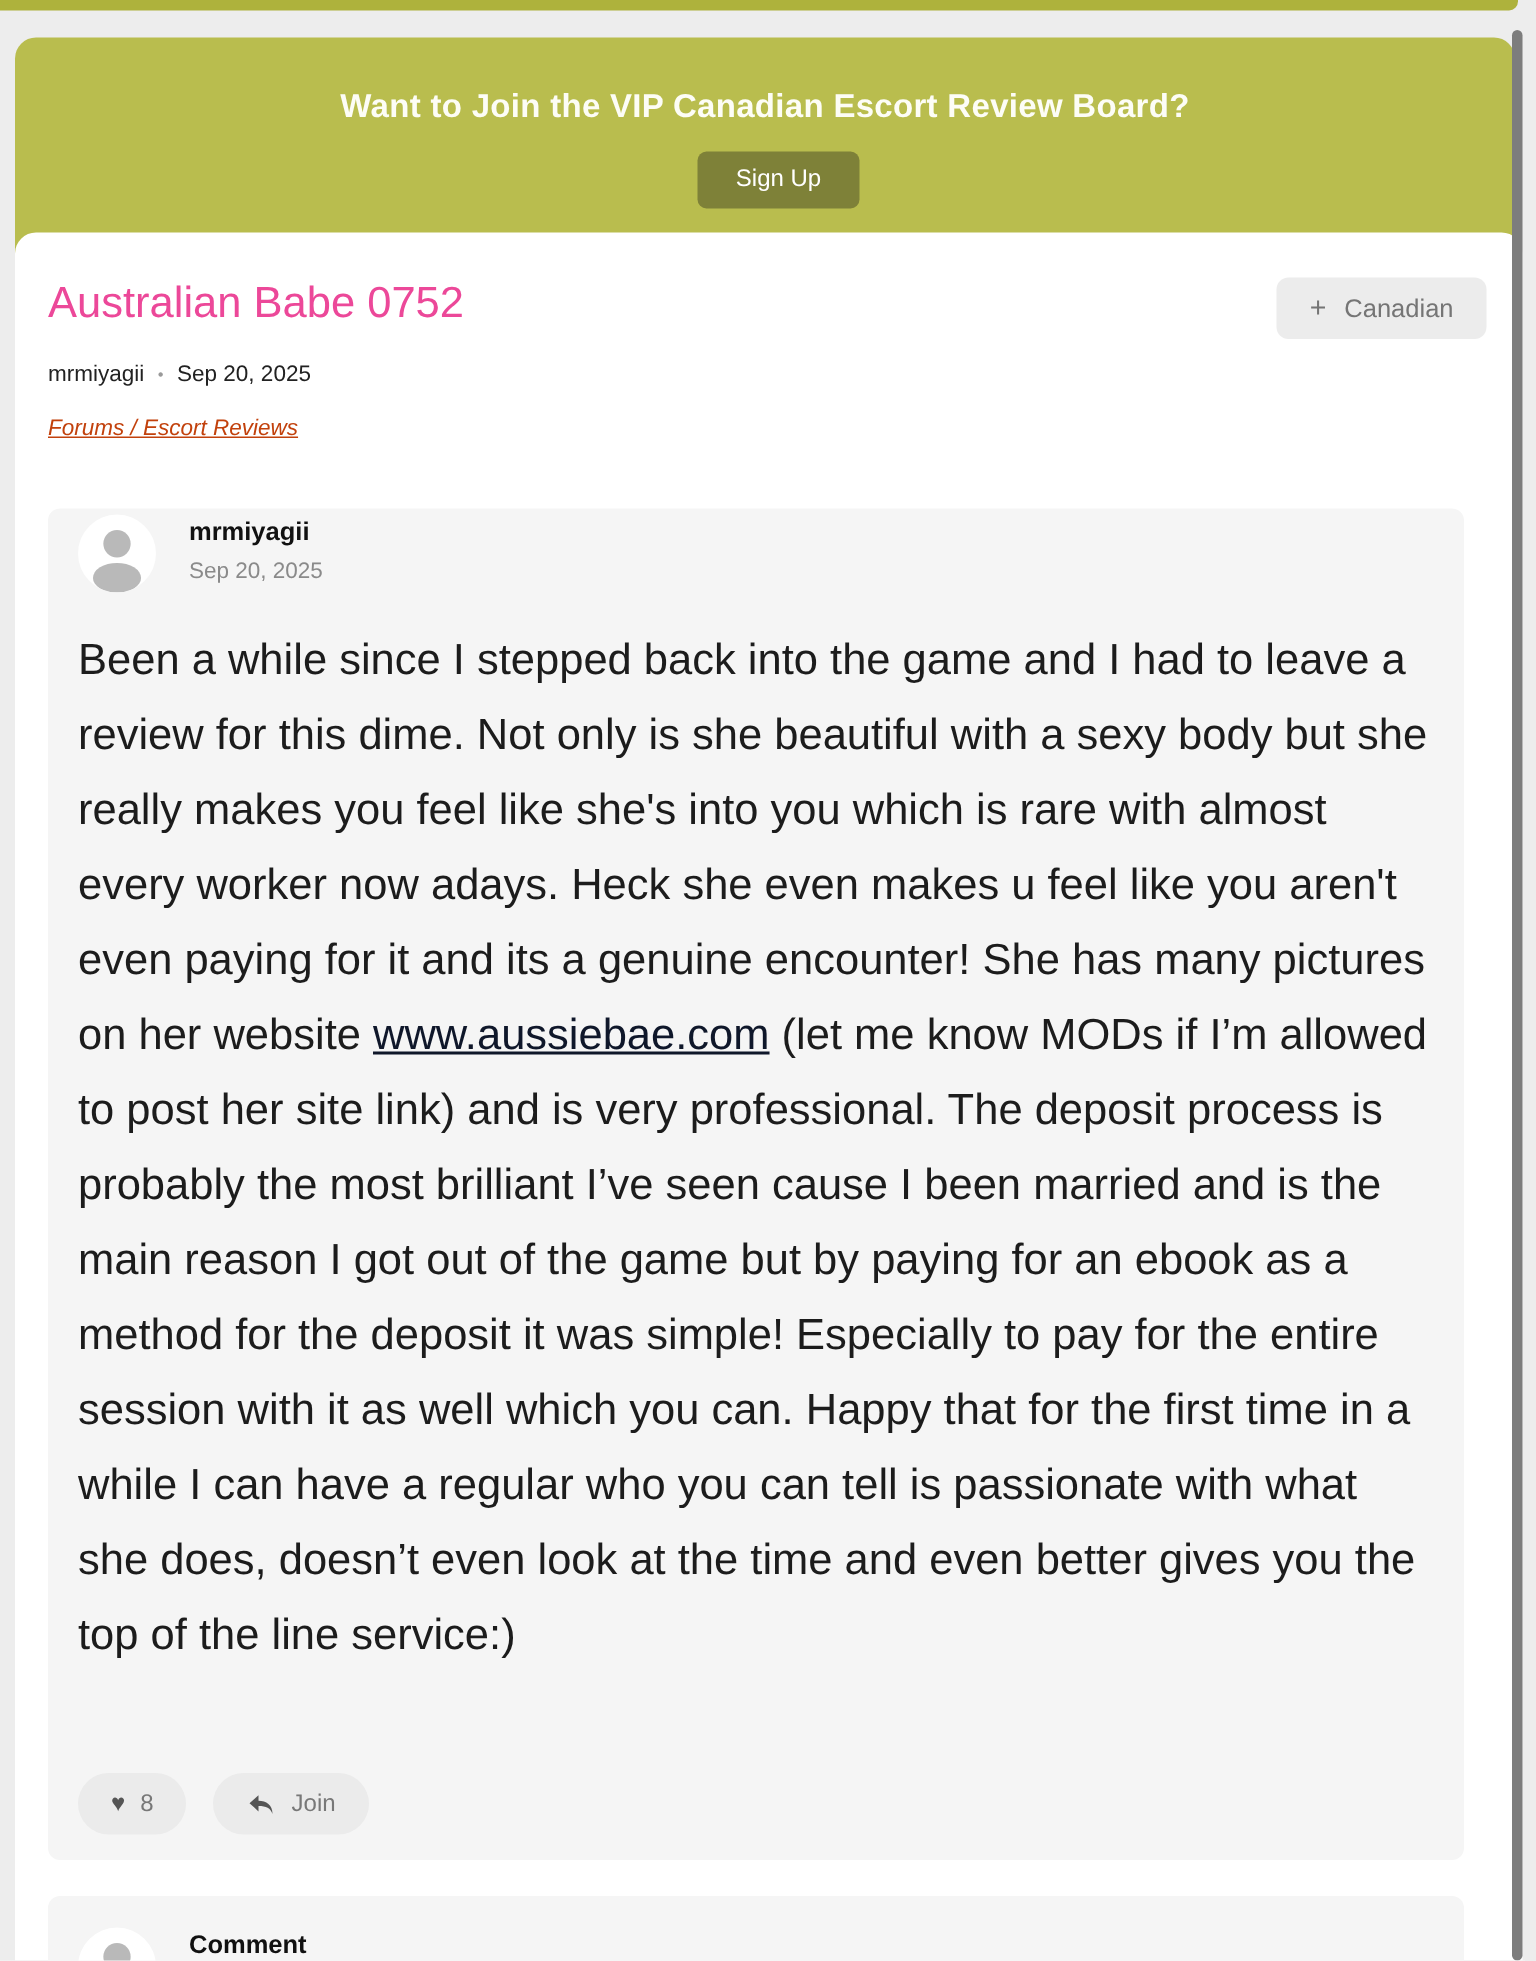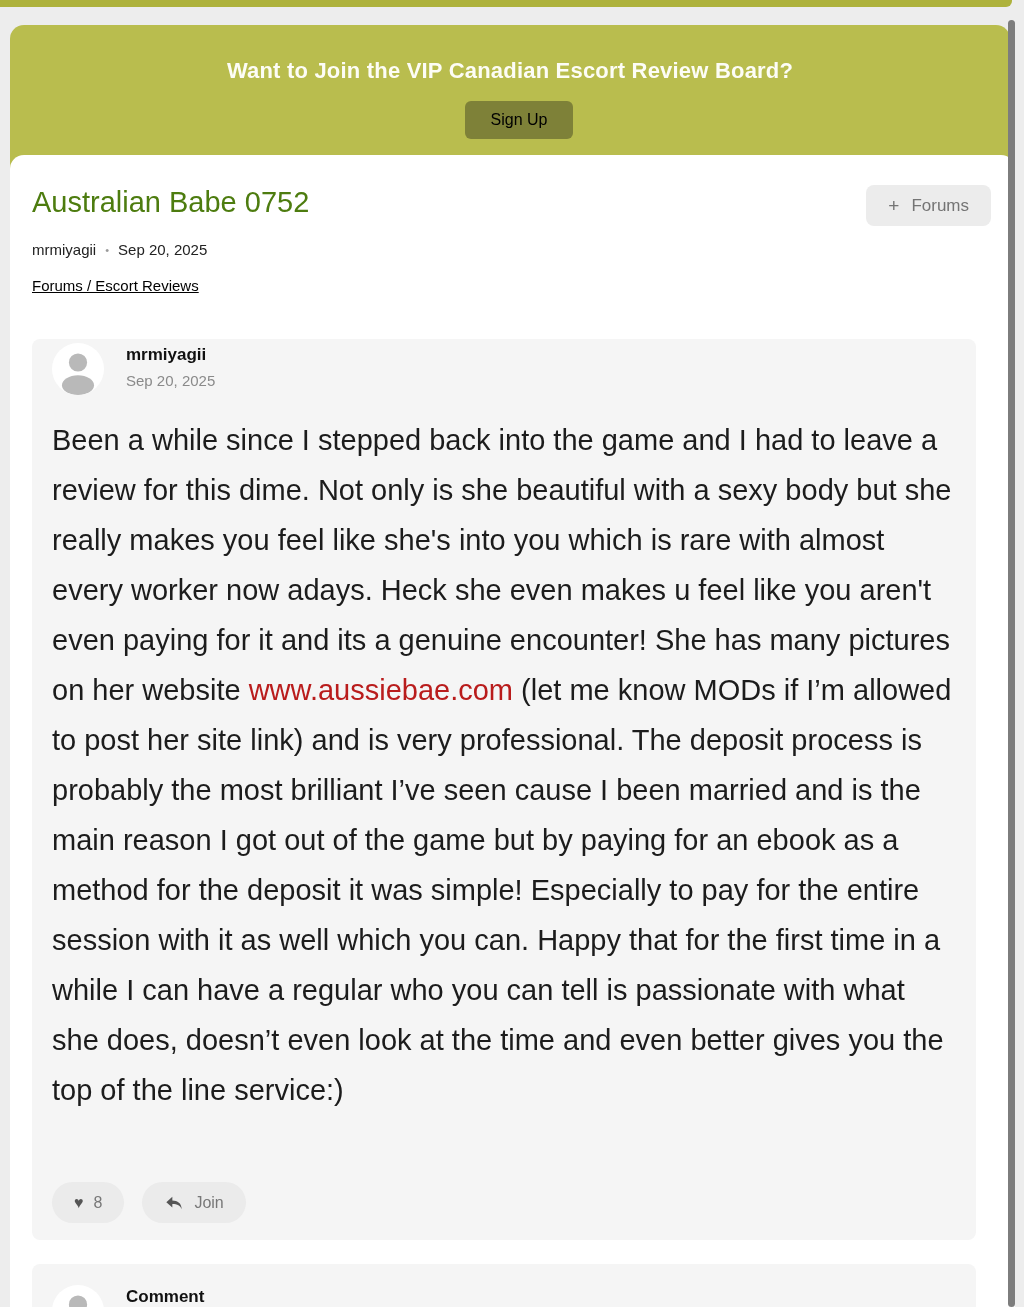--- a/index.html
+++ b/index.html
@@ -18,49 +18,49 @@
   .banner {
     position:absolute; left:10px; top:25px; width:1000px; height:157px;
     background:#b9bd4e; border-radius:14px; text-align:center;
   }
   .banner-heading {
     padding-top:33px; color:#fdfdf6; font-size:22px; font-weight:bold;
     letter-spacing:.2px;
   }
   .signup-btn {
     display:inline-block; margin-top:17px; padding:10px 26px;
-    background:#7e8138; color:#000000; font-size:16px;
+    background:#7e8138; color:#ffffff; font-size:16px;
     border:none; border-radius:6px; cursor:pointer;
     font-family:"Liberation Sans", sans-serif;
     margin-left:18px;
   }
   .main-card {
     position:absolute; left:10px; top:155px; width:1005px; height:1152px;
     background:#ffffff; border-radius:14px 14px 0 0;
   }
   .thread-title {
     position:absolute; left:22px; top:31px;
-    font-size:29px; font-weight:400; color:#4d7c0f;
+    font-size:29px; font-weight:400; color:#ec4899;
   }
   .comment-btn {
     position:absolute; right:24px; top:30px; height:41px;
     display:flex; align-items:center; gap:12px; padding:0 22px;
     background:#ececec; border:none; border-radius:8px;
     color:#757575; font-size:17px; cursor:pointer;
     font-family:"Liberation Sans", sans-serif;
   }
   .comment-plus { font-size:19px; color:#757575; }
   .meta-row {
     position:absolute; left:22px; top:86px;
     font-size:15px; color:#222; display:flex; align-items:center; gap:9px;
   }
   .meta-dot { color:#9a9a9a; font-size:11px; }
   .breadcrumb-link {
     position:absolute; left:22px; top:122px;
-    font-size:15px; color:#000000; text-decoration:underline; cursor:pointer;
+    font-size:15px; color:#c2410c; text-decoration:underline; cursor:pointer;font-style:italic;
   }
   .post-card {
     position:absolute; left:22px; width:944px;
     background:#f5f5f5; border-radius:8px;
   }
   .post-1 { top:184px; height:901px; }
   .post-2 { top:1109px; height:90px; }
   .avatar {
     position:absolute; left:20px; width:52px; height:52px;
     background:#ffffff; border-radius:50%; overflow:hidden;
@@ -73,21 +73,21 @@
   }
   .post-1 .post-author { top:6px; }
   .post-2 .post-author { top:23px; }
   .post-date {
     position:absolute; left:94px; top:33px; font-size:15px; color:#8a8a8a;
   }
   .post-body {
     position:absolute; left:20px; top:76px; width:900px;
     font-size:29px; line-height:50px; color:#1c1c1c;
   }
-  .post-link { color:#b91c1c; cursor:pointer; }
+  .post-link { color:#0f172a; text-decoration:underline; cursor:pointer; }
   .post-actions {
     position:absolute; left:20px; top:843px; display:flex; gap:18px;
   }
   .pill-btn {
     height:41px; display:flex; align-items:center; gap:10px;
     padding:0 22px; background:#ebebeb; border:none; border-radius:21px;
     color:#787878; font-size:16px; cursor:pointer;
     font-family:"Liberation Sans", sans-serif;
   }
   .heart-glyph { color:#555; font-size:16px; }
@@ -106,21 +106,21 @@
   <div class="banner-heading">Want to Join the VIP Canadian Escort Review Board?</div>
   <button class="signup-btn">Sign Up</button>
 </div>
 
 <div class="main-card">
 
   <div class="thread-title">Australian Babe 0752</div>
 
   <button class="comment-btn">
     <span class="comment-plus">+</span>
-    <span>Forums</span>
+    <span>Canadian</span>
   </button>
 
   <div class="meta-row">
     <span>mrmiyagii</span>
     <span class="meta-dot">•</span>
     <span>Sep 20, 2025</span>
   </div>
 
   <a class="breadcrumb-link">Forums / Escort Reviews</a>
 

